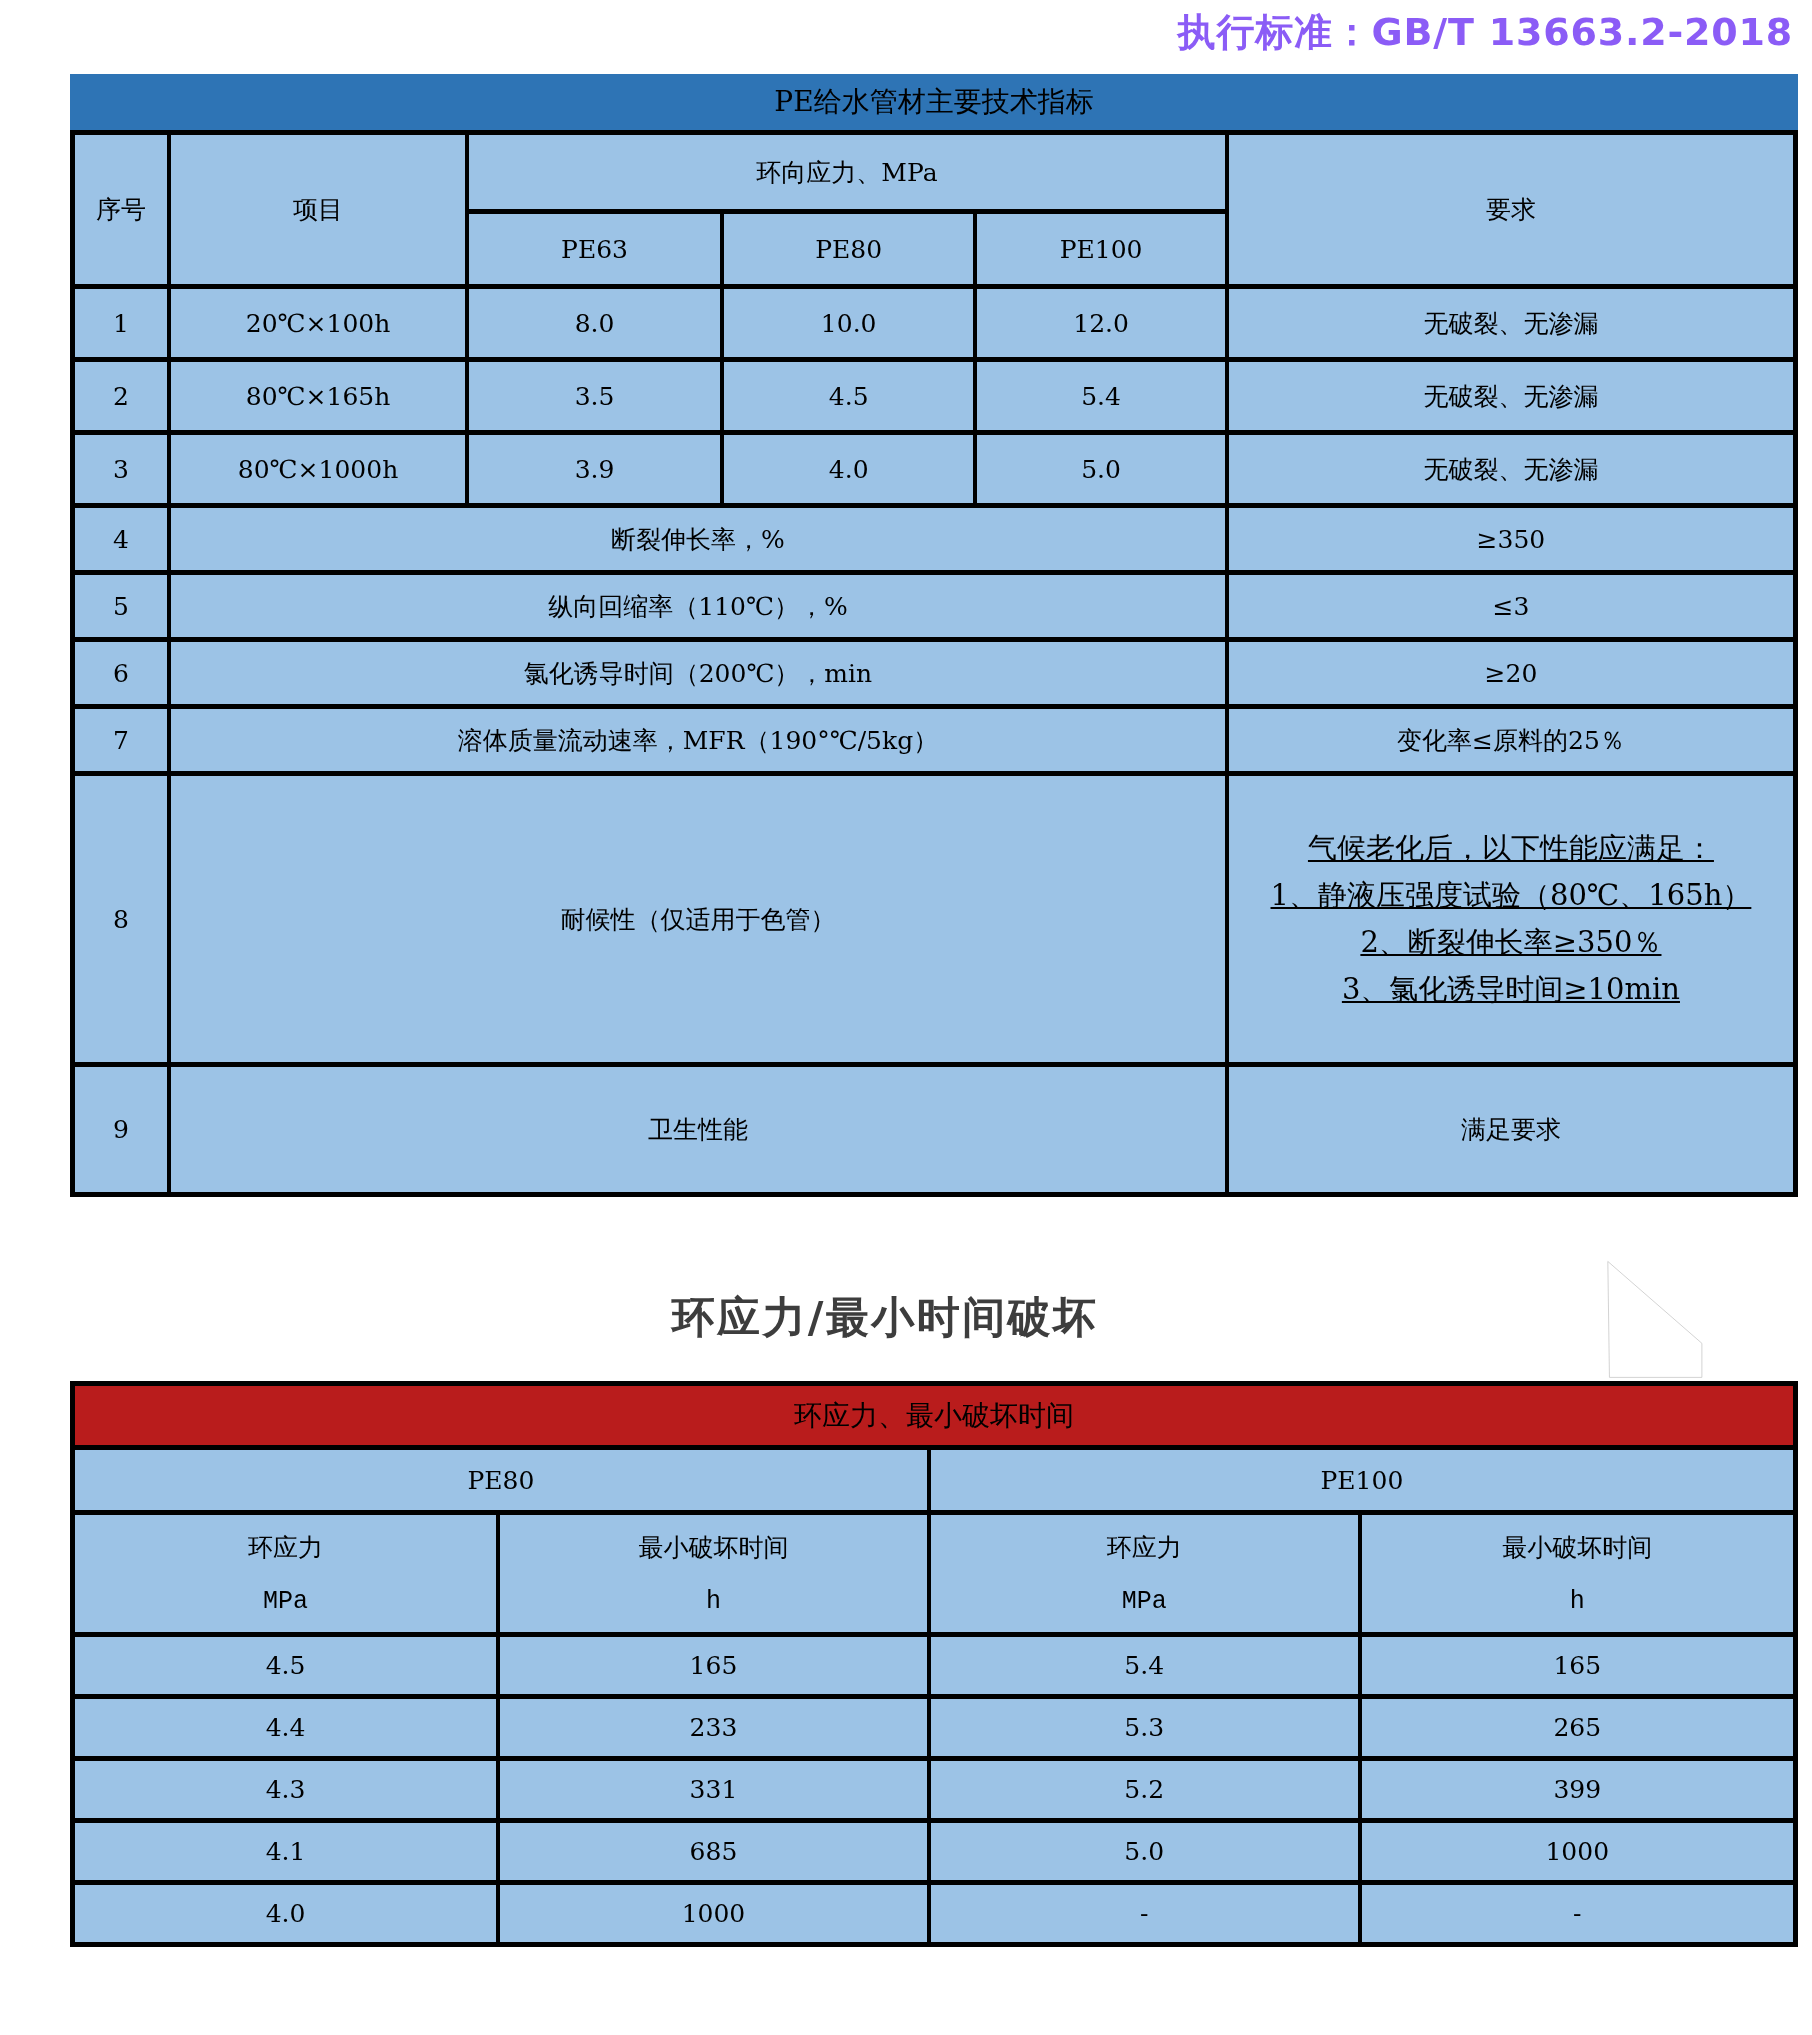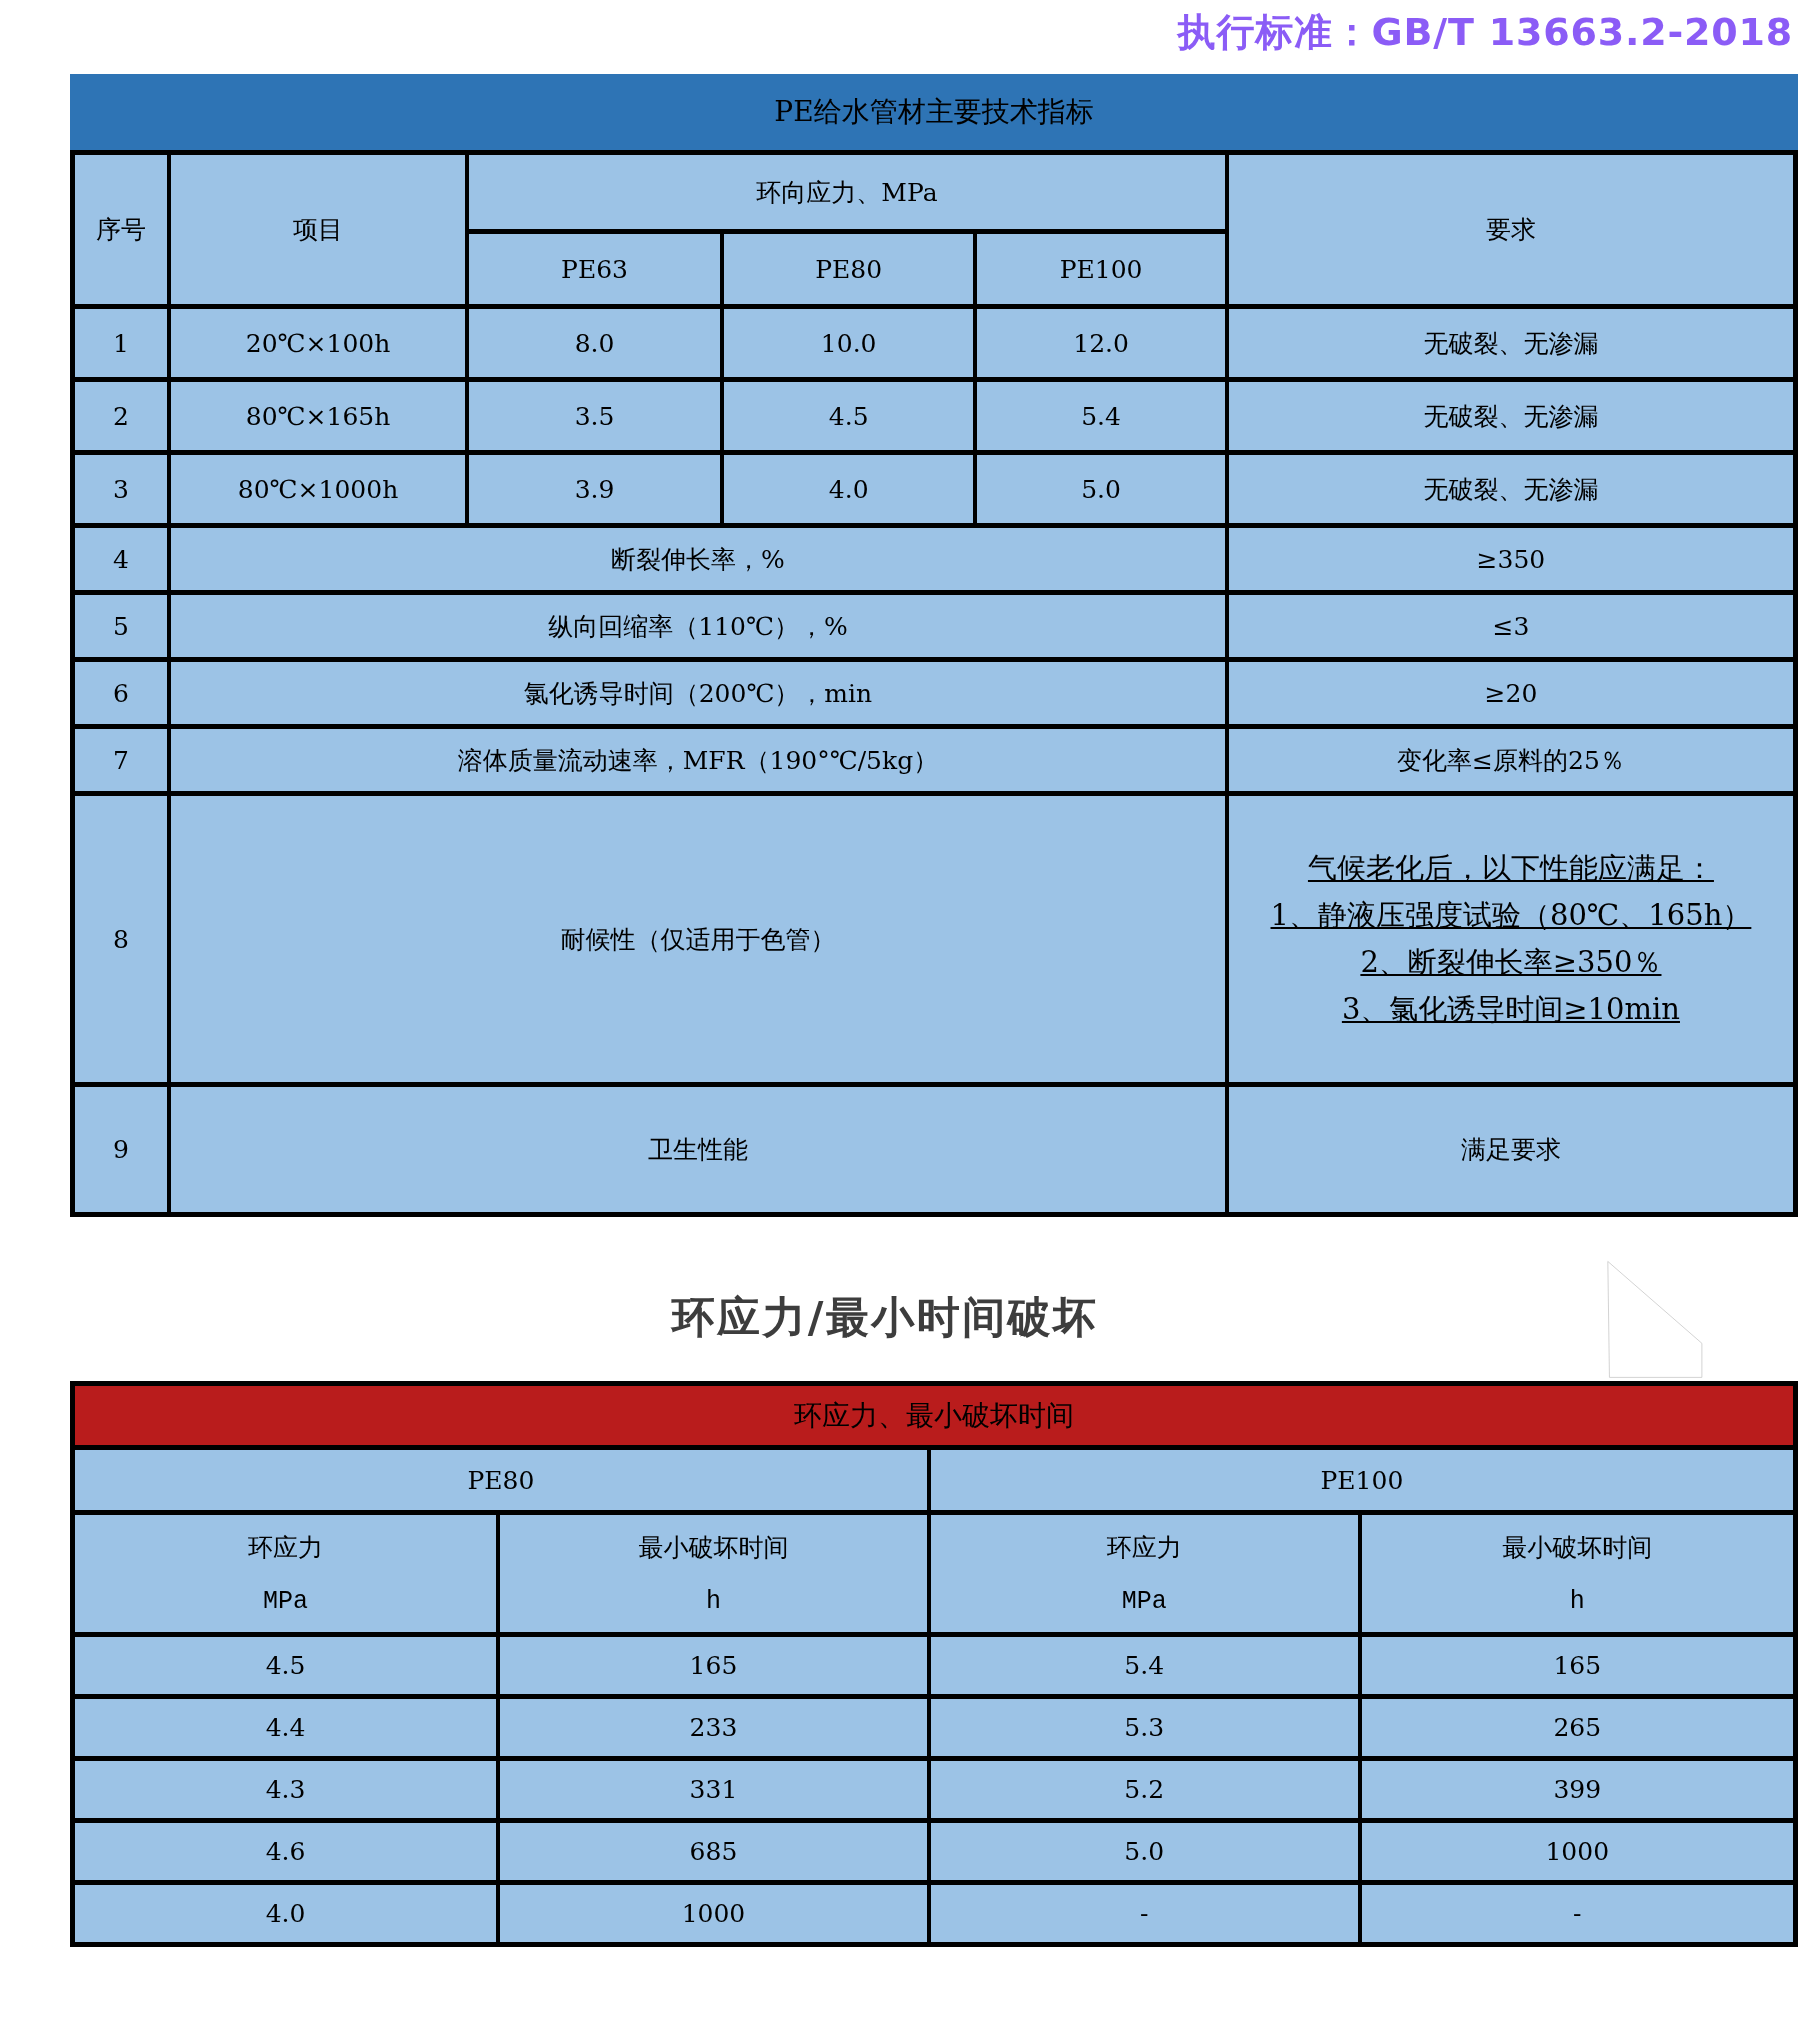--- a/index.html
+++ b/index.html
@@ -12,21 +12,21 @@
   }
   .top-title {
     position: absolute; top: 6.5px; right: 19px;
     font-family: "DejaVu Sans", "Liberation Sans", sans-serif;
     font-weight: bold; font-size: 38px; letter-spacing: 0.8px;
     color: #8b5cf6; white-space: nowrap;
   }
   .t1-wrap { position: absolute; left: 70px; top: 74px; width: 1728px; }
   .t2-wrap { position: absolute; left: 70px; top: 1381px; width: 1728px; }
   .caption-bar {
-    background: #2E74B5; height: 76px;
+    background: #2E74B5; height: 56px;
     display: flex; align-items: center; justify-content: center;
     font-size: 28px; color: #000;
   }
   table {
     border-collapse: collapse; width: 100%;
     background: #9CC3E6; table-layout: fixed;
   }
   .t1 { border: 5.7px solid #000; }
   .t2 { border: 5.7px solid #000; }
   td {
@@ -221,21 +221,21 @@
       <td>5.3</td>
       <td>265</td>
     </tr>
     <tr class="dr">
       <td>4.3</td>
       <td>331</td>
       <td>5.2</td>
       <td>399</td>
     </tr>
     <tr class="dr">
-      <td>4.6</td>
+      <td>4.1</td>
       <td>685</td>
       <td>5.0</td>
       <td>1000</td>
     </tr>
     <tr class="dr">
       <td>4.0</td>
       <td>1000</td>
       <td>-</td>
       <td>-</td>
     </tr>

